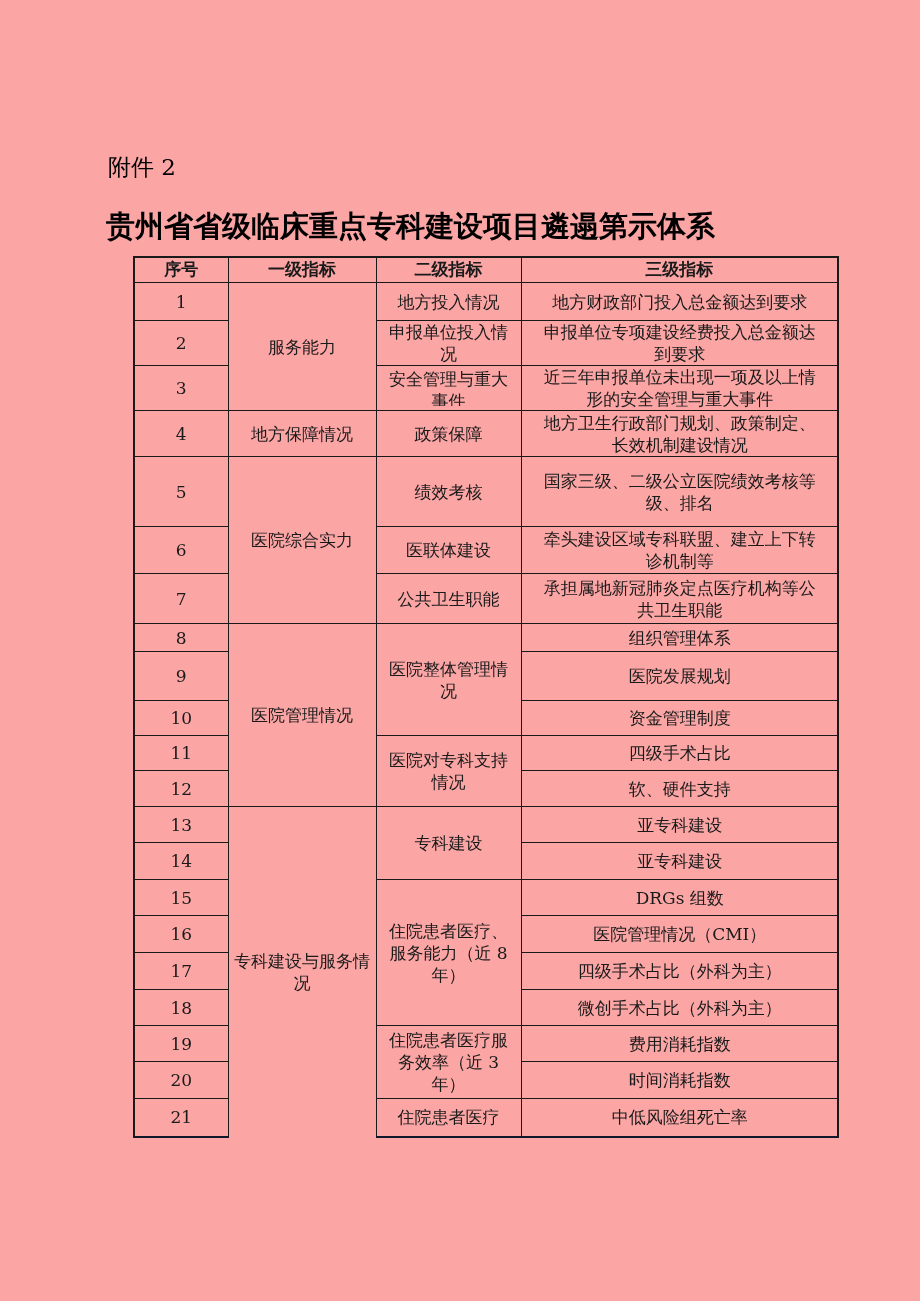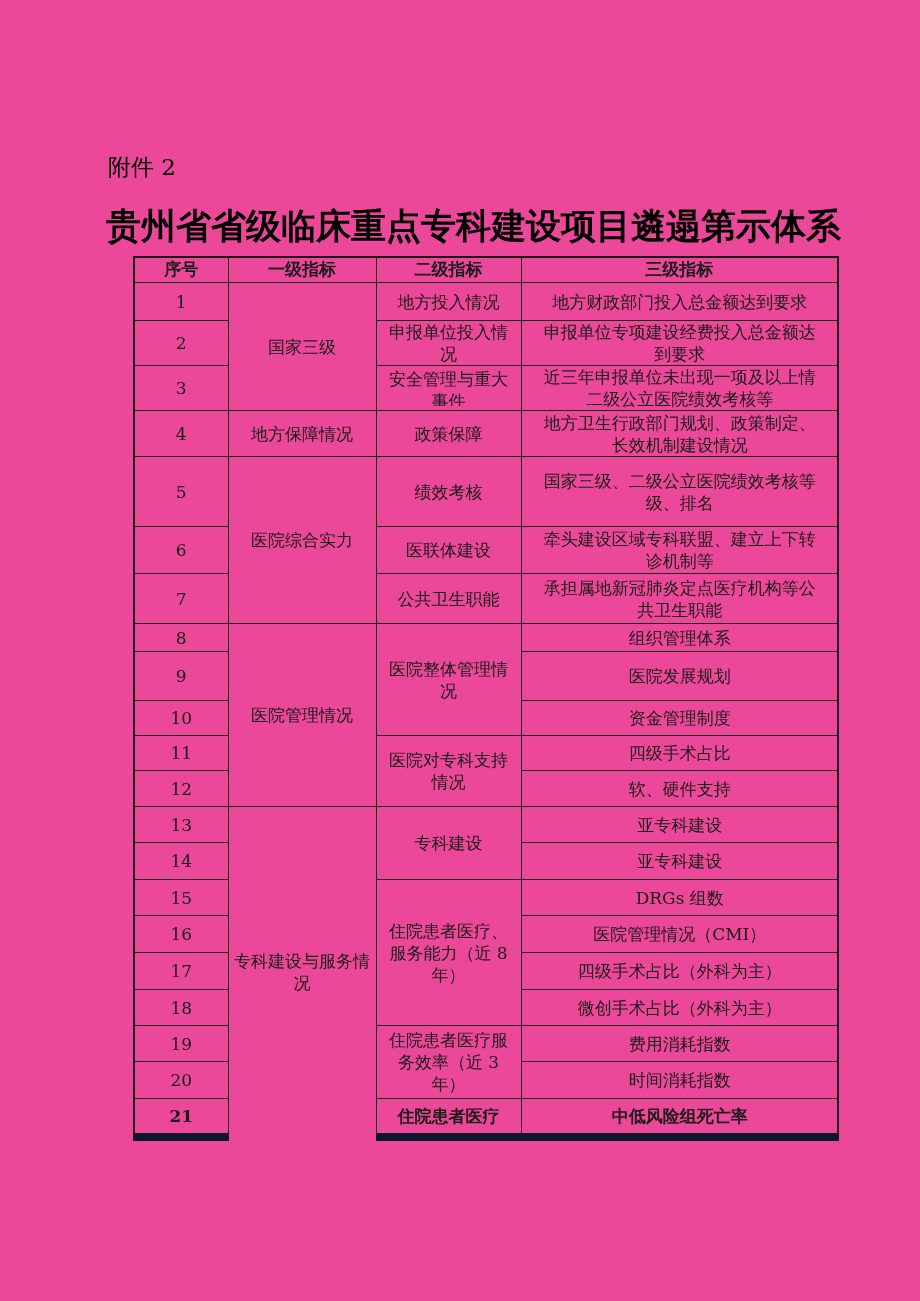--- a/index.html
+++ b/index.html
@@ -1,37 +1,37 @@
 <!DOCTYPE html>
 <html><head>
 <meta charset="utf-8">
 <style>
   html, body { margin: 0; padding: 0; background: #ffffff; }
   .page {
     position: relative;
     width: 920px;
     height: 1301px;
-    background: #ec4899;
+    background: #fca5a5;
     overflow: hidden;
     font-family: "DejaVu Serif", "Liberation Serif", serif;
     color: #000000;
   }
   .attachment {
     position: absolute;
     left: 108px;
     top: 152px;
     font-size: 23px;
     line-height: 30px;
     font-family: "DejaVu Serif", "Liberation Serif", serif;
   }
   .doc-title {
     position: absolute;
     left: 106px;
     top: 204px;
-    font-size: 35px;
+    font-size: 29px;
     line-height: 44px;
     font-weight: bold;
     white-space: nowrap;
     font-family: "DejaVu Sans", "Liberation Sans", sans-serif;
     color: #000000;
   }
   table.indicator {
     position: absolute;
     left: 133px;
     top: 256px;
@@ -59,21 +59,21 @@
     height: 24px;
   }
   table.indicator th:first-child,
   table.indicator td.first {
     border-left: 2px solid #1a1a1a;
   }
   table.indicator th:last-child,
   table.indicator td.lastcol {
     border-right: 2px solid #1a1a1a;
   }
-  table.indicator tr.lastrow td { border-bottom: 8px solid #0f172a; font-weight: bold; }
+  table.indicator tr.lastrow td { border-bottom: 2px solid #0f172a; }
   table.indicator td.l { text-align: center; padding-left: 3px; }
   table.indicator td.clip { vertical-align: top; padding-top: 2px; margin-left: 48px; }
   table.indicator td.clip .clip-inner { height: 38px; overflow: hidden; }
   table.indicator td.open { border-bottom: none !important; margin-left: 12px; }
 </style>
 </head>
 <body>
 
 <div class="page">
   <div class="attachment">附件 2</div>
@@ -89,37 +89,37 @@
       <tr>
           <th>序号</th>
           <th>一级指标</th>
           <th>二级指标</th>
           <th>三级指标</th>
         </tr>
     </thead>
     <tbody>
         <tr style="height: 38px;">
           <td class="first">1</td>
-          <td rowspan="3" class="">国家三级</td>
+          <td rowspan="3" class="">服务能力</td>
           <td class="">地方投入情况</td>
           <td class="lastcol l lastcol">地方财政部门投入总金额达到要求</td>
         </tr>
         <tr style="height: 44px;">
           <td class="first">2</td>
           <td class="">申报单位投入情
 况</td>
           <td class="lastcol l lastcol">申报单位专项建设经费投入总金额达
 到要求</td>
         </tr>
         <tr style="height: 44px;">
           <td class="first">3</td>
           <td class="clip"><div class="clip-inner">安全管理与重大
 事件</div></td>
           <td class="lastcol l lastcol">近三年申报单位未出现一项及以上情
-二级公立医院绩效考核等</td>
+形的安全管理与重大事件</td>
         </tr>
         <tr style="height: 46px;">
           <td class="first">4</td>
           <td class="">地方保障情况</td>
           <td class="">政策保障</td>
           <td class="lastcol l lastcol">地方卫生行政部门规划、政策制定、
 长效机制建设情况</td>
         </tr>
         <tr style="height: 70px;">
           <td class="first">5</td>

